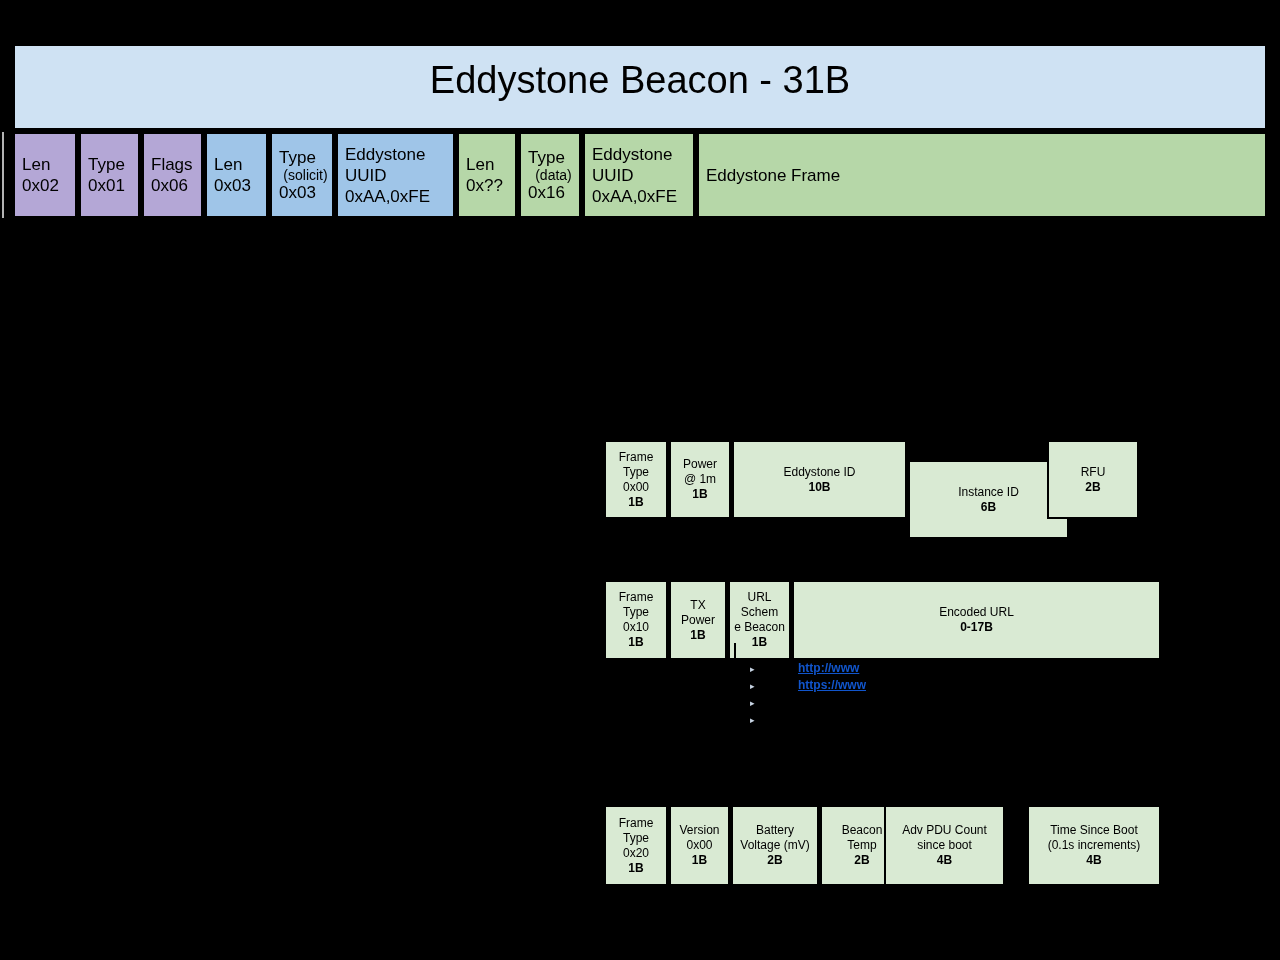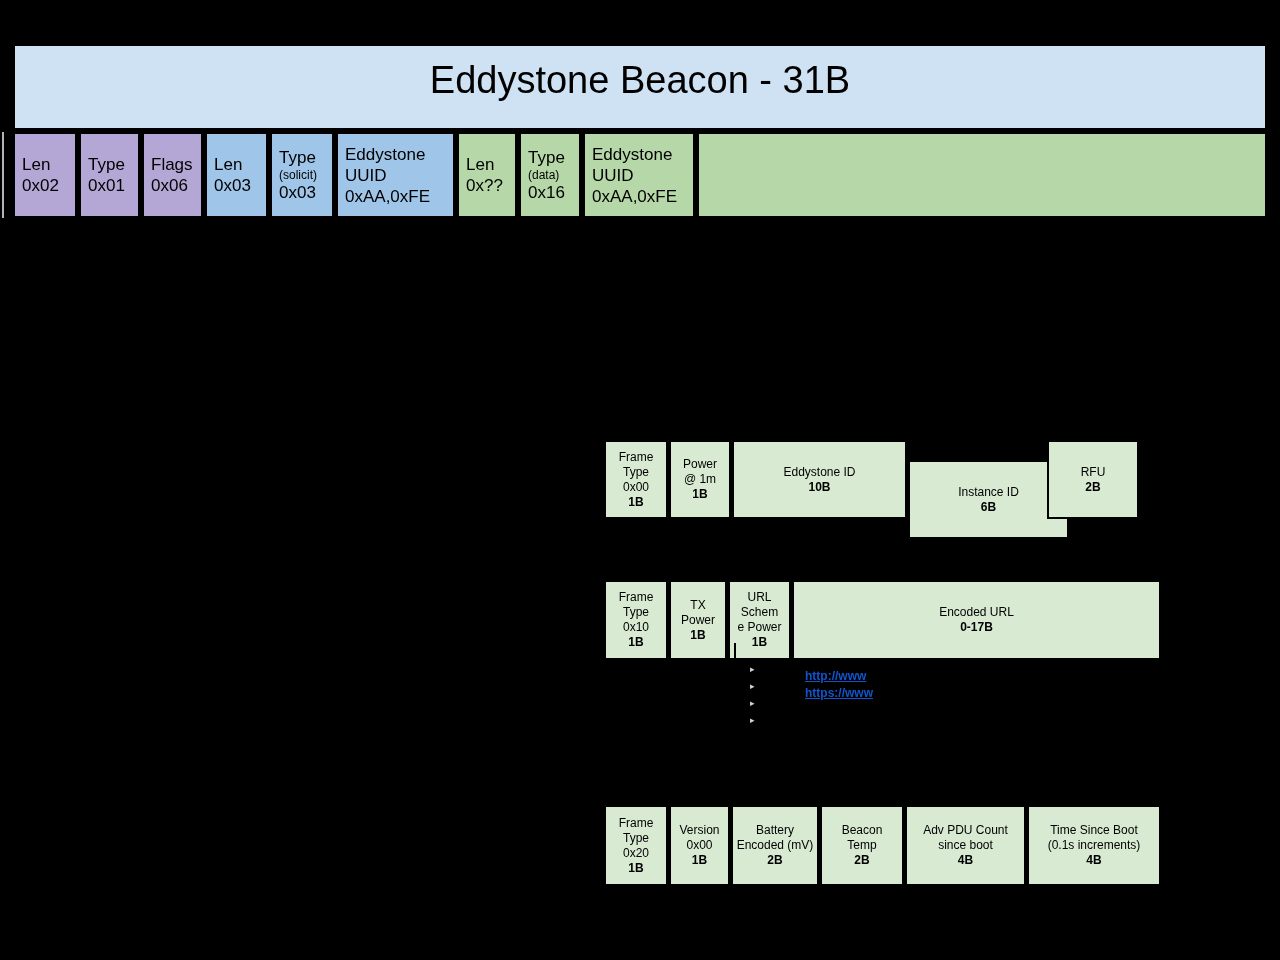--- a/index.html
+++ b/index.html
@@ -3,34 +3,34 @@
 <meta charset="utf-8">
 <style>
   html,body{margin:0;padding:0;background:#000;}
   .stage{position:relative;width:1280px;height:960px;background:#000;overflow:hidden;
          font-family:"Liberation Sans",sans-serif;color:#000;}
   .box{position:absolute;box-sizing:border-box;border:2px solid #000;}
   .titlebar{background:var(--title-bg);display:flex;justify-content:center;align-items:flex-start;
             padding-top:13px;font-size:38px;letter-spacing:0px;}
   .bcell{display:flex;flex-direction:column;justify-content:center;
          padding-left:7px;font-size:17px;line-height:21px;}
-  .bcell .sm{font-size:12px;line-height:14px;}
+  .bcell .sm{font-size:14px;line-height:14px;text-align:center;}
   .purple{background:var(--purple);}
   .blue{background:var(--blue);}
   .green{background:var(--green);}
   .dcell{background:var(--pale-green);display:flex;flex-direction:column;justify-content:center;
          align-items:center;text-align:center;font-size:12px;line-height:15px;}
   .dcell .b{font-weight:bold;}
   .edge-line{position:absolute;background:#b3b3b3;}
   .tick{position:absolute;background:#000;}
   .scheme-list{position:absolute;left:748px;top:661px;width:200px;}
   .scheme-item{position:relative;height:17px;}
   .bullet{position:absolute;left:2px;top:3px;font-size:9px;color:#c9d6e5;line-height:10px;}
-  .scheme-link{position:absolute;left:57px;top:0;font-size:12px;line-height:15px;
-               color:var(--link);text-decoration:underline;font-weight:bold;margin-top:8px;}
+  .scheme-link{position:absolute;left:50px;top:0;font-size:12px;line-height:15px;
+               color:var(--link);text-decoration:underline;font-weight:bold;}
   a.scheme-link{cursor:pointer;}
 </style>
 </head>
 <body>
 
 <div class="stage">
 
   <div class="box titlebar" style="left:13px;top:44px;width:1254px;height:86px">
     <span>Eddystone Beacon - 31B</span>
   </div>
@@ -71,20 +71,21 @@
     <div>Type</div>
     <div class="sm">(data)</div>
     <div>0x16</div>
   </div>
   <div class="box bcell green" style="left:583px;top:132px;width:112px;height:86px">
     <div>Eddystone</div>
     <div>UUID</div>
     <div>0xAA,0xFE</div>
   </div>
   <div class="box bcell green" style="left:697px;top:132px;width:570px;height:86px">
+    <div>Eddystone Frame</div>
   </div>
 
   <div class="box dcell" style="left:604px;top:440px;width:64px;height:79px">
     <div>Frame</div>
     <div>Type</div>
     <div>0x00</div>
     <div class="b">1B</div>
   </div>
   <div class="box dcell" style="left:669px;top:440px;width:62px;height:79px">
     <div>Power</div>
@@ -111,21 +112,21 @@
     <div class="b">1B</div>
   </div>
   <div class="box dcell" style="left:669px;top:580px;width:58px;height:80px">
     <div>TX</div>
     <div>Power</div>
     <div class="b">1B</div>
   </div>
   <div class="box dcell" style="left:728px;top:580px;width:63px;height:80px">
     <div>URL</div>
     <div>Schem</div>
-    <div>e Power</div>
+    <div>e Beacon</div>
     <div class="b">1B</div>
   </div>
   <div class="box dcell" style="left:792px;top:580px;width:369px;height:80px">
     <div>Encoded URL</div>
     <div class="b">0-17B</div>
   </div>
 
   <div class="tick" style="left:734px;top:643px;width:2px;height:16px"></div>
 
   <div class="scheme-list">
@@ -153,29 +154,29 @@
     <div>0x20</div>
     <div class="b">1B</div>
   </div>
   <div class="box dcell" style="left:669px;top:805px;width:61px;height:81px">
     <div>Version</div>
     <div>0x00</div>
     <div class="b">1B</div>
   </div>
   <div class="box dcell" style="left:731px;top:805px;width:88px;height:81px">
     <div>Battery</div>
-    <div>Encoded (mV)</div>
+    <div>Voltage (mV)</div>
     <div class="b">2B</div>
   </div>
   <div class="box dcell" style="left:820px;top:805px;width:84px;height:81px">
     <div>Beacon</div>
     <div>Temp</div>
     <div class="b">2B</div>
   </div>
-  <div class="box dcell" style="left:905px;top:805px;width:121px;height:81px">
+  <div class="box dcell" style="left:884px;top:805px;width:121px;height:81px">
     <div>Adv PDU Count</div>
     <div>since boot</div>
     <div class="b">4B</div>
   </div>
   <div class="box dcell" style="left:1027px;top:805px;width:134px;height:81px">
     <div>Time Since Boot</div>
     <div>(0.1s increments)</div>
     <div class="b">4B</div>
   </div>
 

